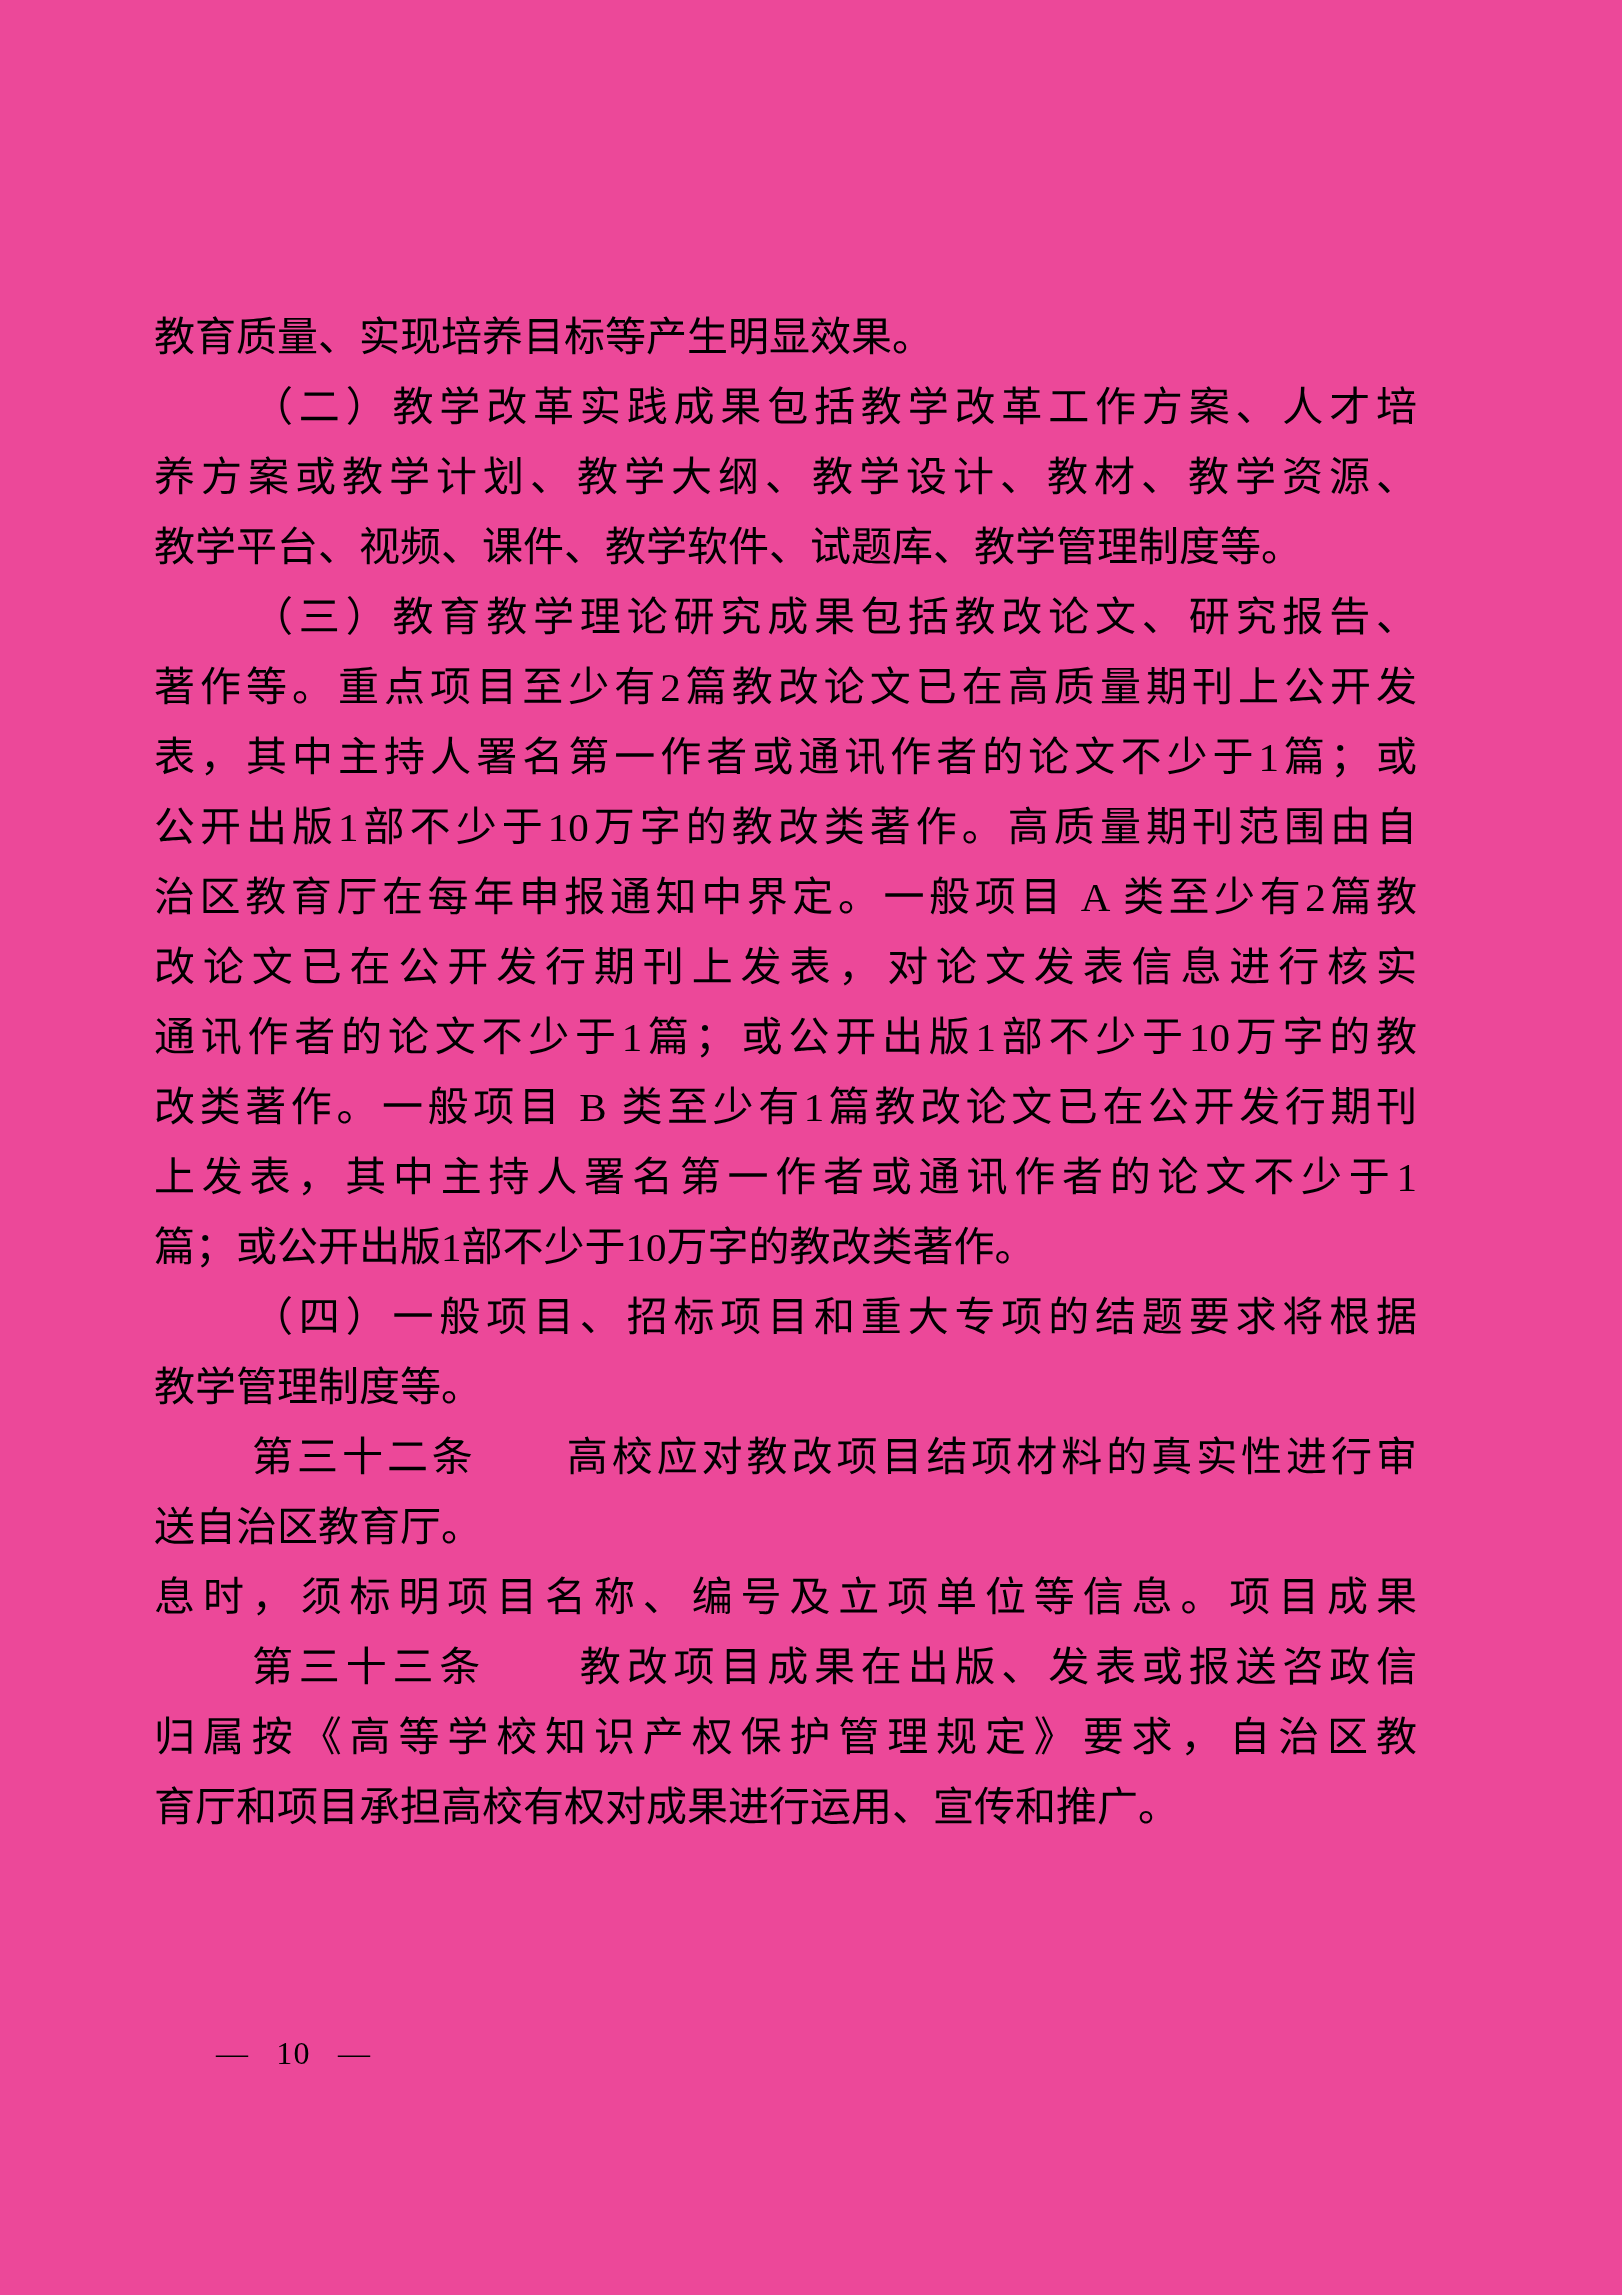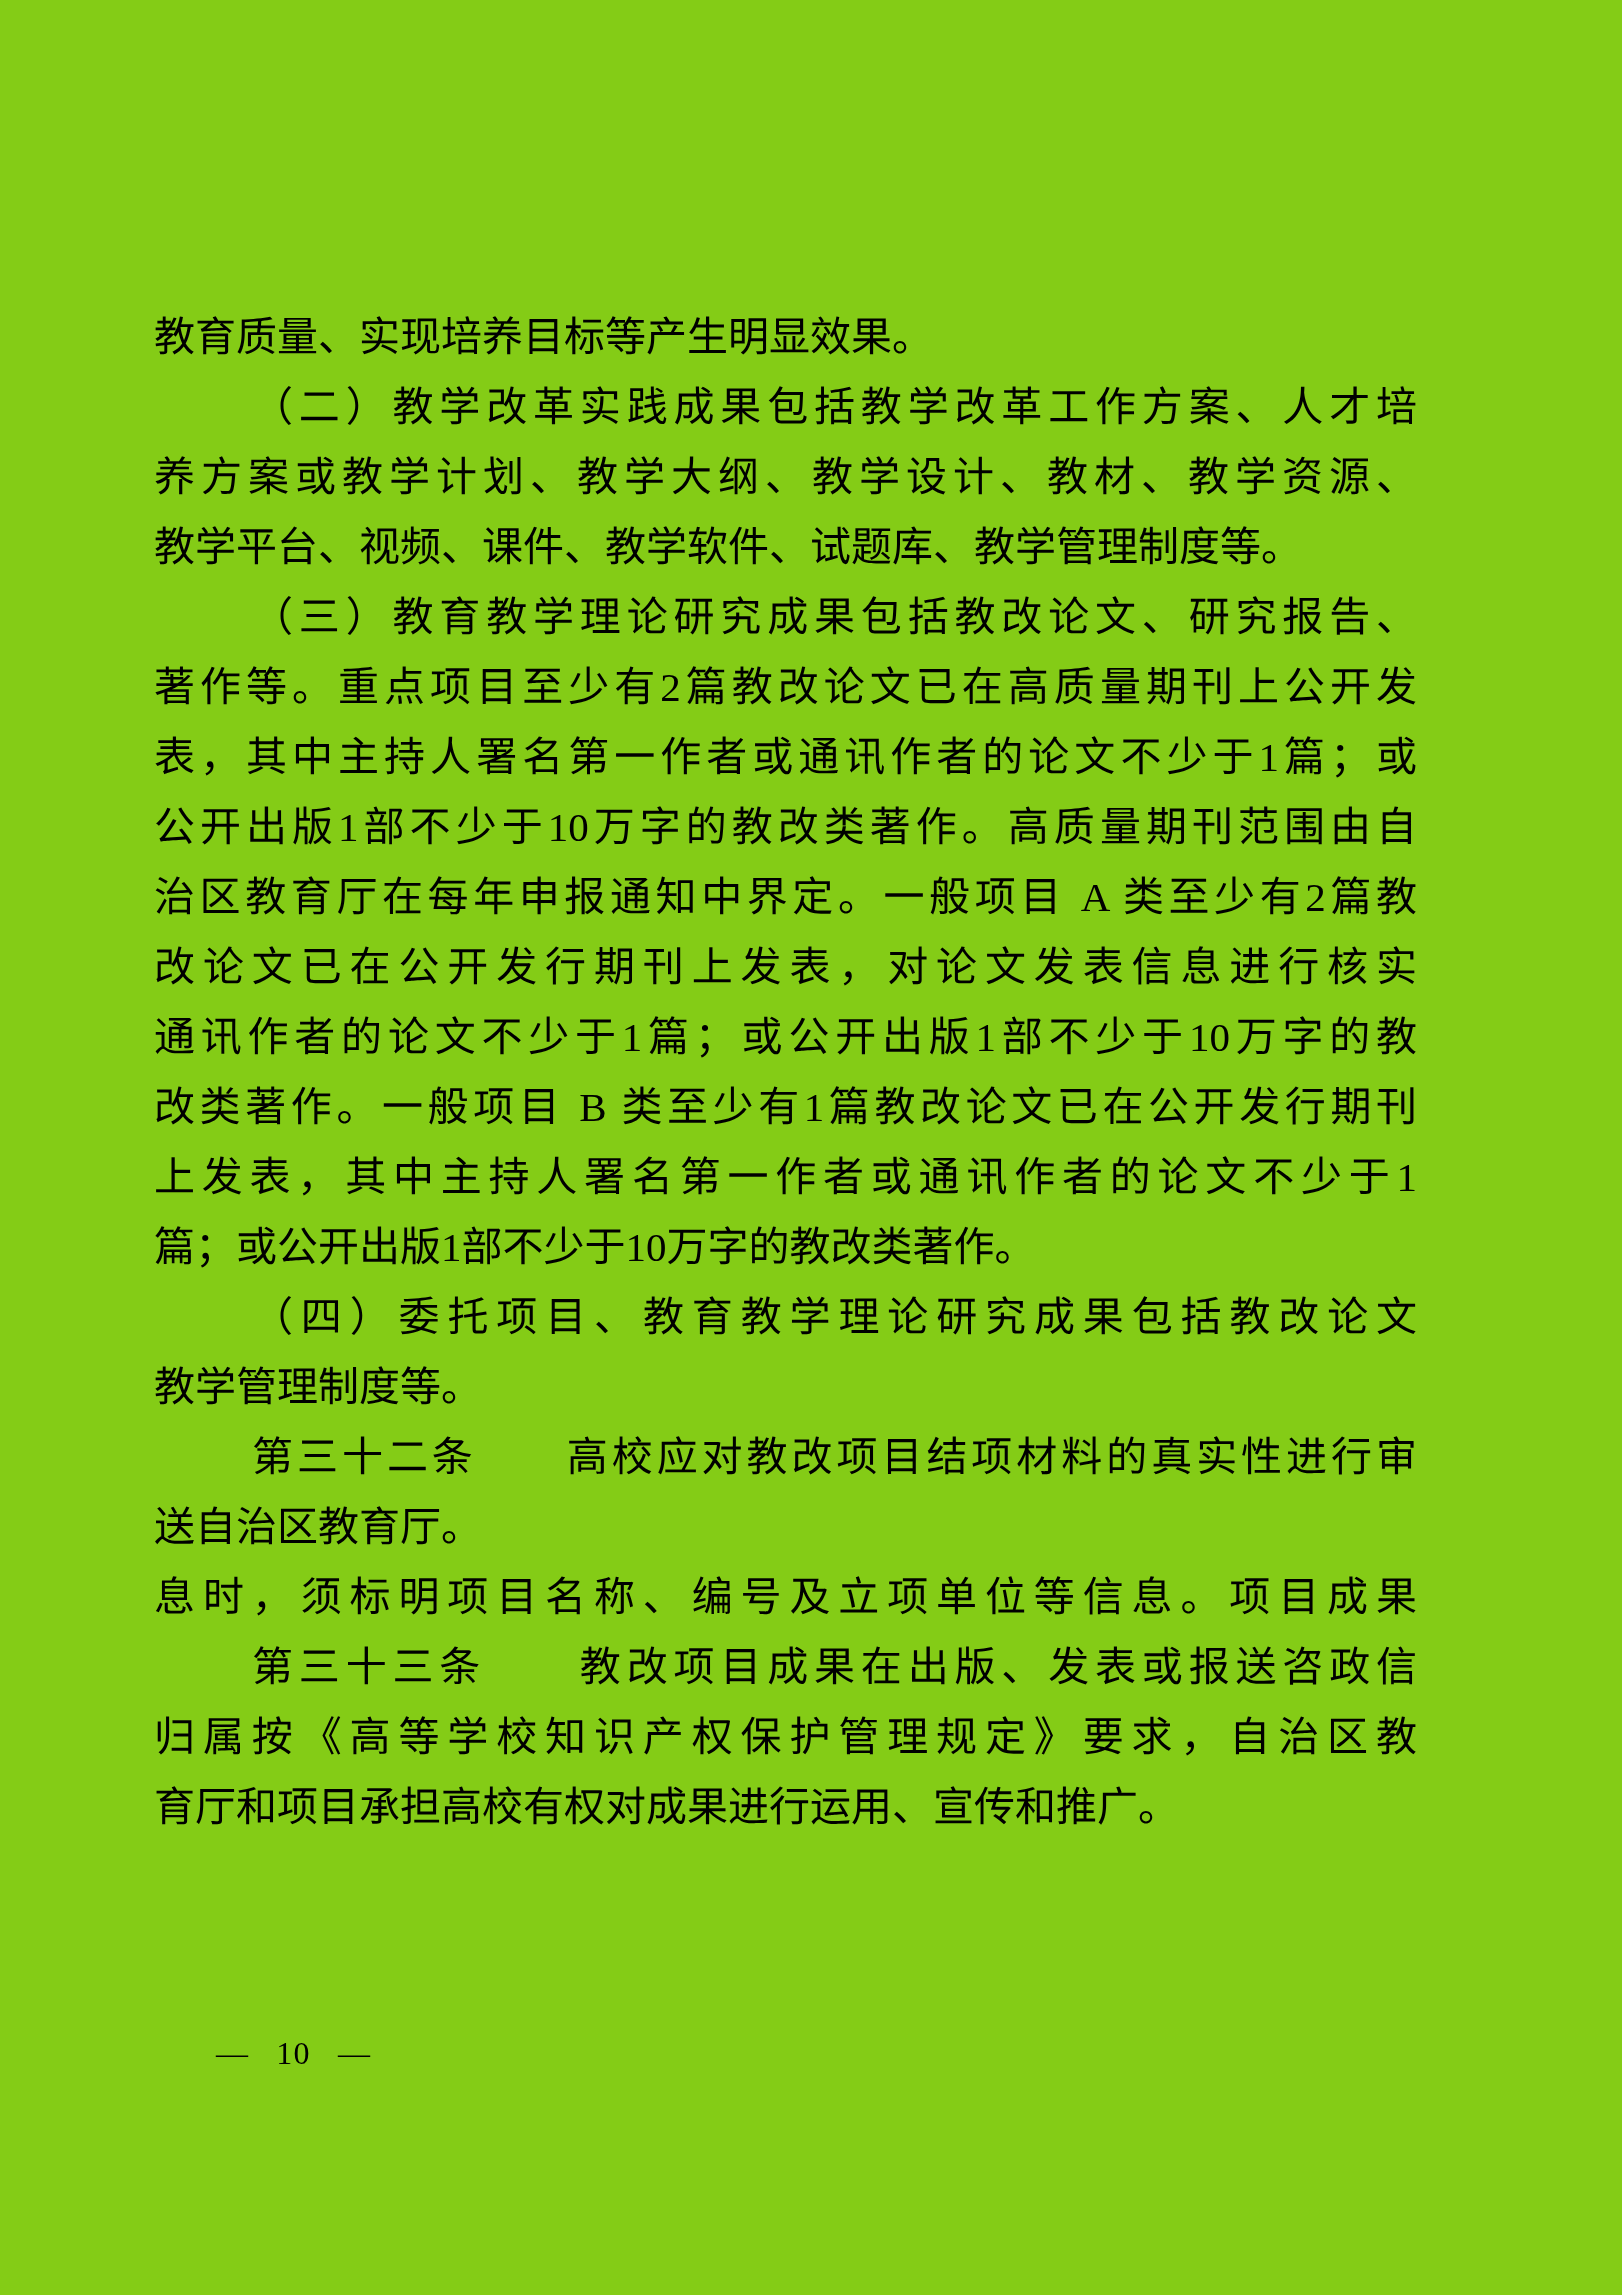--- a/index.html
+++ b/index.html
@@ -1,20 +1,20 @@
 <!DOCTYPE html>
 <html lang="zh-CN" style="font-size:10.5px"><head>
 <meta charset="utf-8">
 <style>
   html,body{margin:0;padding:0;background:#e8e8e8;}
   .page{
     position:relative;
     width:1623px;
     height:2295px;
-    background:#84cc16;
+    background:#ec4899;
     overflow:hidden;
     color:#000;
     font-family:"Liberation Serif","DejaVu Serif",serif;
   }
   .textblock{
     position:absolute;
     left:154px;
     top:302px;
     width:1263px;
   }
@@ -54,21 +54,21 @@
     <div class="line indent">（三）教育教学理论研究成果包括教改论文、研究报告、</div>
     <div class="line">著作等。重点项目至少有2篇教改论文已在高质量期刊上公开发</div>
     <div class="line">表，其中主持人署名第一作者或通讯作者的论文不少于1篇；或</div>
     <div class="line">公开出版1部不少于10万字的教改类著作。高质量期刊范围由自</div>
     <div class="line">治区教育厅在每年申报通知中界定。一般项目 A 类至少有2篇教</div>
     <div class="line">改论文已在公开发行期刊上发表，对论文发表信息进行核实</div>
     <div class="line">通讯作者的论文不少于1篇；或公开出版1部不少于10万字的教</div>
     <div class="line">改类著作。一般项目 B 类至少有1篇教改论文已在公开发行期刊</div>
     <div class="line">上发表，其中主持人署名第一作者或通讯作者的论文不少于1</div>
     <div class="line last">篇；或公开出版1部不少于10万字的教改类著作。</div>
-    <div class="line indent">（四）委托项目、教育教学理论研究成果包括教改论文</div>
+    <div class="line indent">（四）一般项目、招标项目和重大专项的结题要求将根据</div>
     <div class="line last">教学管理制度等。</div>
     <div class="line indent">第三十二条　　高校应对教改项目结项材料的真实性进行审</div>
     <div class="line last">送自治区教育厅。</div>
     <div class="line">息时，须标明项目名称、编号及立项单位等信息。项目成果</div>
     <div class="line indent">第三十三条　　教改项目成果在出版、发表或报送咨政信</div>
     <div class="line">归属按《高等学校知识产权保护管理规定》要求，自治区教</div>
     <div class="line last">育厅和项目承担高校有权对成果进行运用、宣传和推广。</div>
   </div>
 
   <div class="pageno">— 10 —</div>

